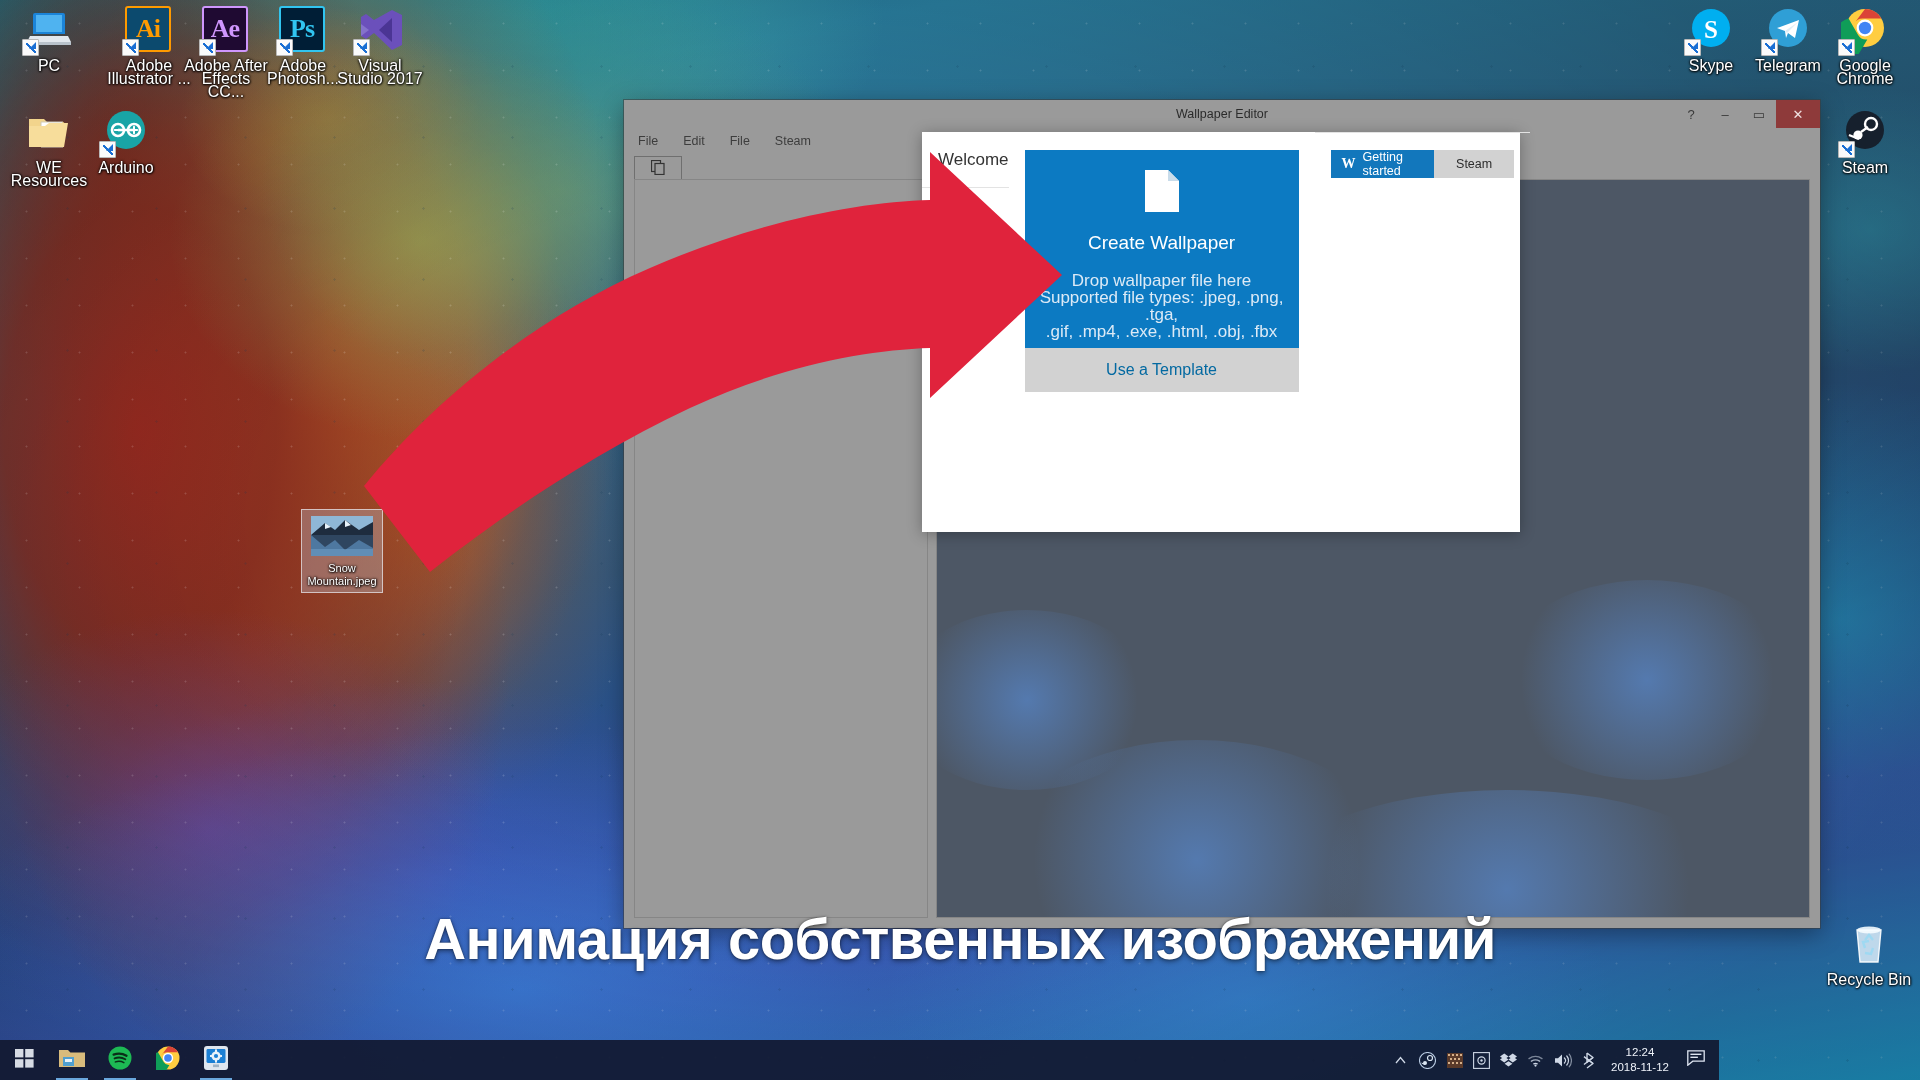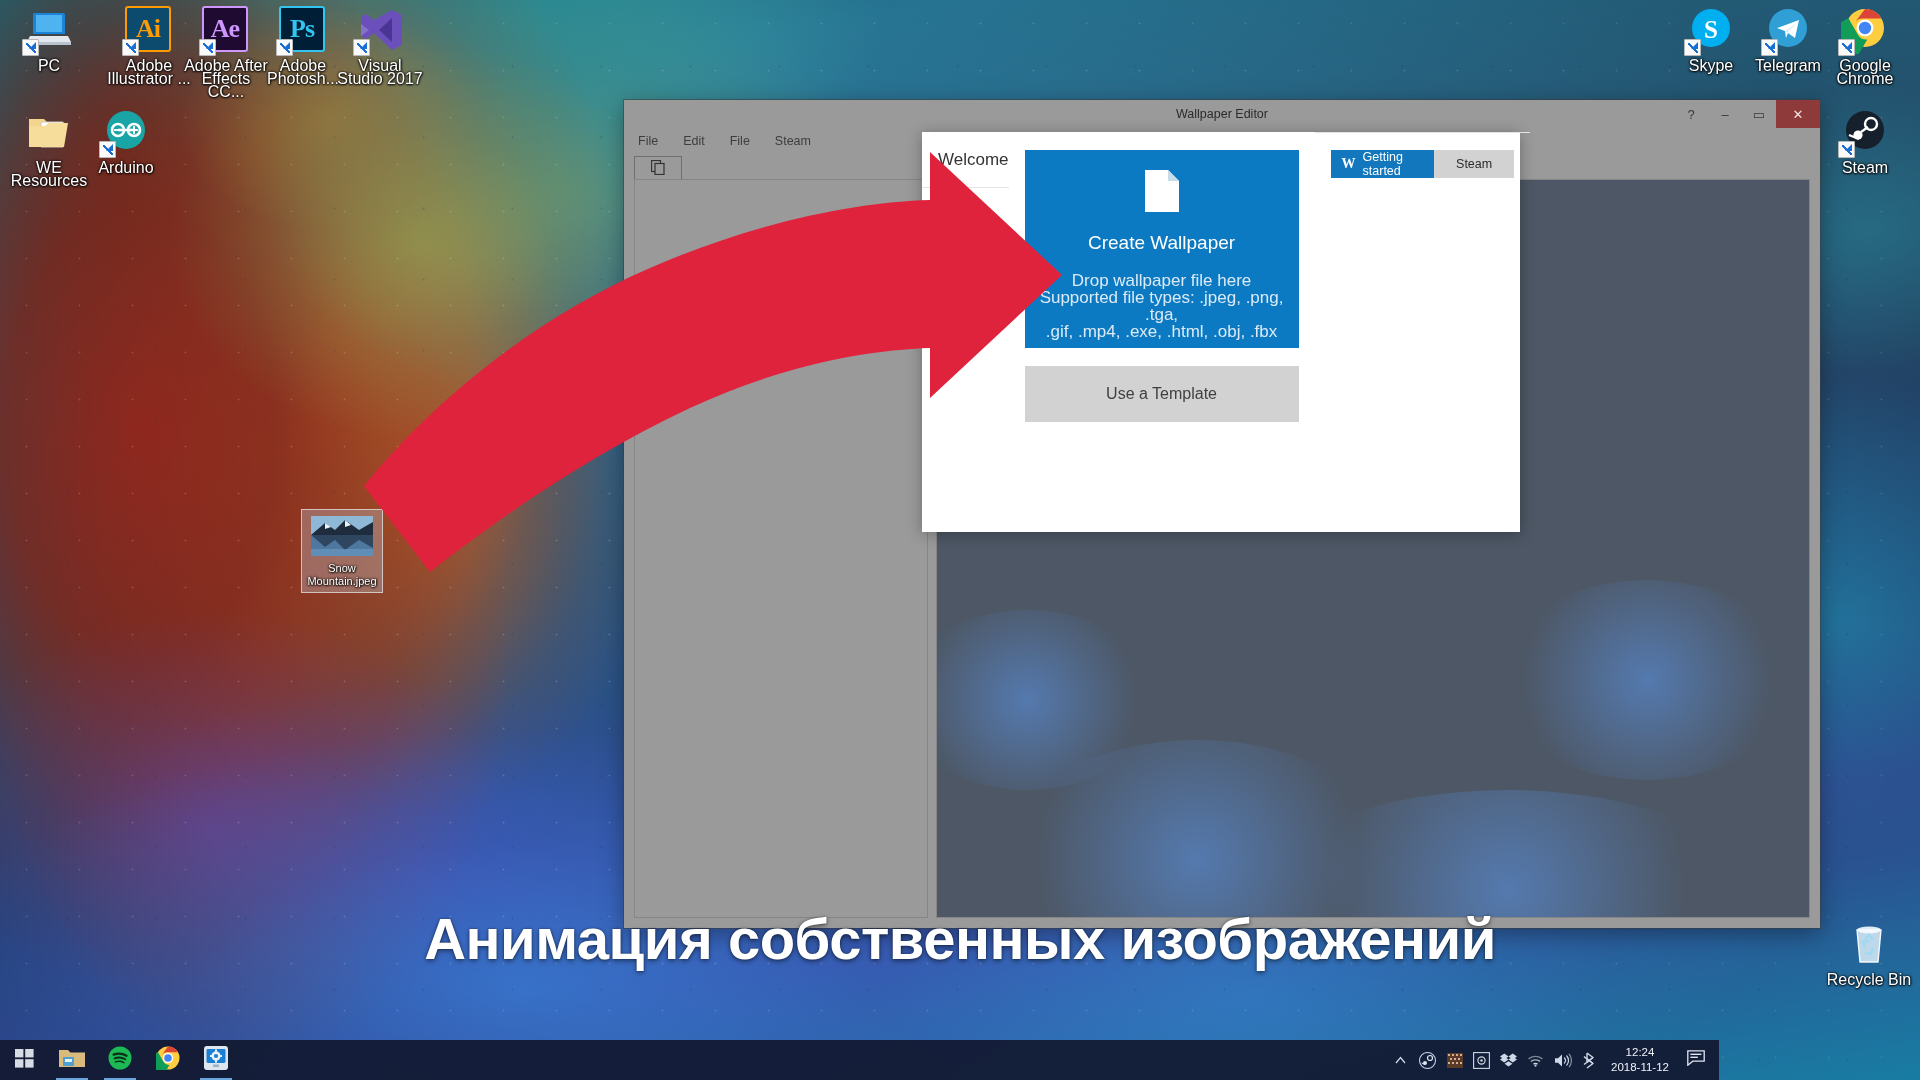--- a/index.html
+++ b/index.html
@@ -157,23 +157,23 @@
   #dlg-content { flex: 1; padding: 18px 16px 8px 16px; }
   #create-wallpaper {
     width: 274px; height: 198px; background: #0c7ac2; color: #fff;
     display: flex; flex-direction: column; align-items: center; cursor: default;
     padding-top: 20px;
   }
   #cw-icon { width: 34px; height: 42px; position: relative; }
   #cw-title { margin-top: 20px; font-size: 19px; }
   #cw-desc { margin-top: 18px; font-size: 17px; line-height: 17px; text-align: center; color: #dceaf6; padding: 0 10px; }
   #use-template {
-    margin-top: 18px; width: 274px; height: 56px; background: #d2d2d2;
+    width: 274px; height: 44px; background: #d2d2d2;
     display: flex; align-items: center; justify-content: center;
-    font-size: 16px; color: #404040; cursor: default;
+    font-size: 16px; color: #0369a1; cursor: default;
   }
   #dlg-footer {
     height: 62px; border-top: 1px solid #e3e3e3; display: flex; align-items: center;
     justify-content: space-between; padding: 0 16px;
   }
   #getting-started {
     background: #1277bc; color: #fff; height: 28px; padding: 0 11px;
     display: flex; align-items: center; gap: 7px; font-size: 12.5px; cursor: default;
   }
   #gs-logo { font-family: "Liberation Serif", serif; font-weight: bold; font-size: 14px; }

